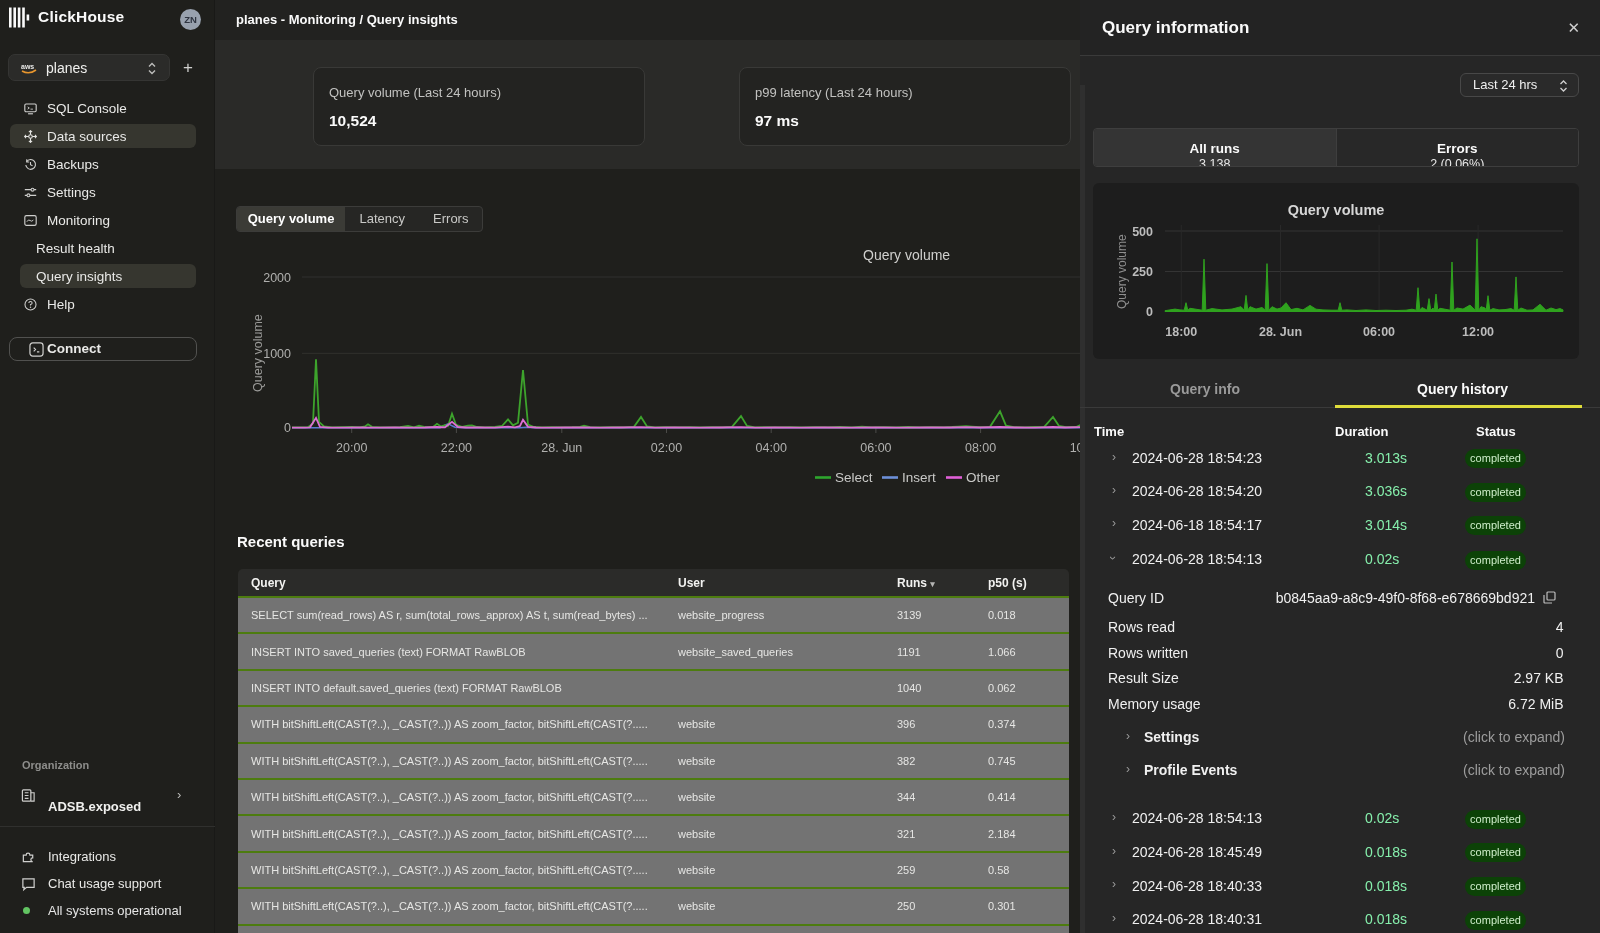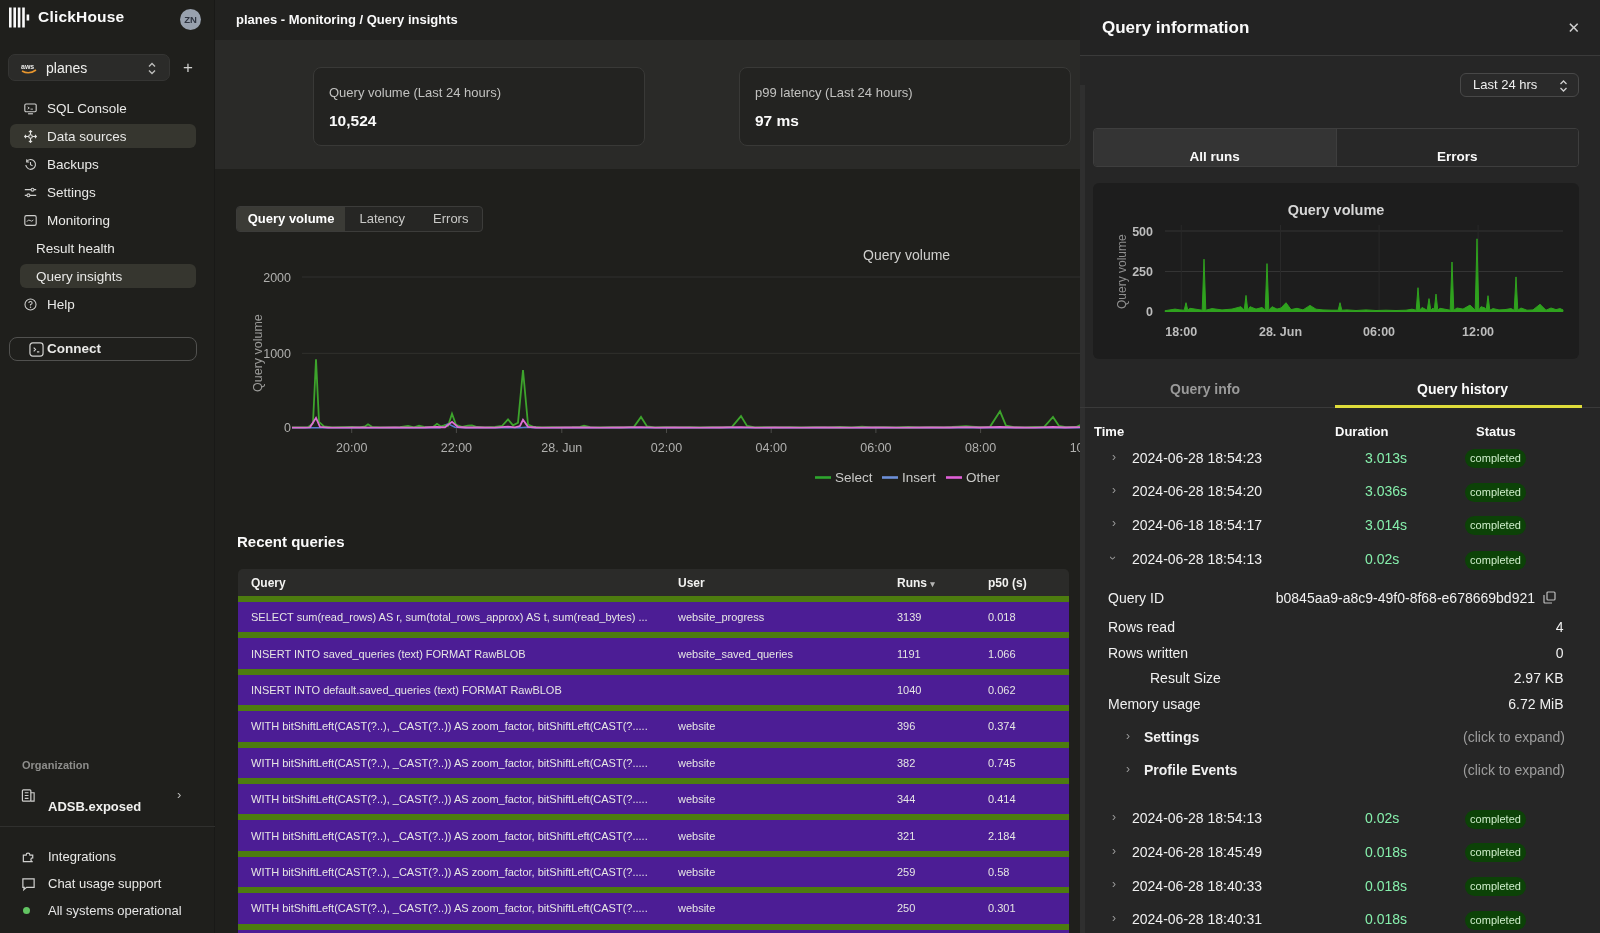--- a/index.html
+++ b/index.html
@@ -25,36 +25,36 @@
 
 
 #mtabs { position:absolute; left:21px; top:206px; width:247px; height:26px; background:#262624; border:1px solid #3c3c3a; border-radius:4px; display:flex; overflow:hidden; }
 #mtabs .t { text-align:center; line-height:24px; font-size:13px; color:#c9c9c7; }
 #mtabs .t:nth-child(1){width:109px;} #mtabs .t:nth-child(2){width:75px;} #mtabs .t:nth-child(3){width:63px;}
 #mtabs .t.on { background:#3b3b36; color:#fff; font-weight:bold; }
 
 
 #rq-title { position:absolute; left:22px; top:533px; font-size:15px; font-weight:bold; color:#fafafa; }
 #rqtable { position:absolute; left:23px; top:569px; width:831px; }
-.trow { position:relative; height:36.4px; background:#4c1d95; border-top:6px solid #4d7c0f; font-size:11px; color:#e6e6e4; }
+.trow { position:relative; height:36.4px; background:#737373; border-top:2px solid #4d7c0f; font-size:11px; color:#e6e6e4; }
 .trow.head { height:27px; background:#2b2b29; border-top:none; border-radius:5px 5px 0 0; font-weight:bold; font-size:12px; color:#f2f2f0; }
 .c1 { position:absolute; left:13px; top:50%; transform:translateY(-50%); white-space:nowrap; max-width:400px; overflow:hidden; }
 .c2 { position:absolute; left:440px; top:50%; transform:translateY(-50%); white-space:nowrap; }
 .c3 { position:absolute; left:659px; top:50%; transform:translateY(-50%); }
 .c4 { position:absolute; left:750px; top:50%; transform:translateY(-50%); }
 
 
 #panel { left:1080px; top:0; width:520px; height:933px; background:#262626; }
 #pscroll { position:absolute; left:0; top:85px; width:5px; height:848px; background:#2f2f2f; }
 #phead { position:absolute; left:0; top:0; width:520px; height:56px; background:#232323; border-bottom:1px solid #3a3a3a; }
 #phead .t { position:absolute; left:22px; top:50%; transform:translateY(-50%); font-size:17px; font-weight:bold; color:#fafafa; }
 #phead .x { position:absolute; right:20px; top:50%; transform:translateY(-50%); font-size:15px; color:#cfcfcf; }
 #psel { position:absolute; left:380px; top:73px; width:119px; height:24px; background:#2a2a2a; border:1px solid #484848; border-radius:6px; color:#f0f0f0; font-size:13px; line-height:22px; padding-left:12px; }
 #ptabs { position:absolute; left:13px; top:128px; width:486px; height:39px; border:1px solid #3e3e3e; border-radius:4px; display:flex; overflow:hidden; }
-#ptabs .pt { flex:1; text-align:center; padding-top:20px; background:#282828; }
+#ptabs .pt { flex:1; text-align:center; padding-top:12px; background:#282828; }
 #ptabs .pt.on { background:#343434; }
 #ptabs .a { font-size:13.5px; font-weight:bold; color:#fafafa; }
 #ptabs .b { font-size:12.5px; color:#e8e8e8; margin-top:1px; }
 #pchart { position:absolute; left:13px; top:183px; width:486px; height:176px; background:#1d1d1d; border-radius:6px; }
 .itab { position:absolute; top:381px; font-size:14px; font-weight:bold; }
 #pline { position:absolute; left:0; top:407px; width:520px; height:1px; background:#3a3a3a; }
 #punder { position:absolute; left:255px; top:405px; width:247px; height:2.5px; background:#dedc3a; }
 
 .prow-chev { position:absolute; color:#9a9a9a; font-size:12px; }
 .prow-date { position:absolute; color:#f0f0f0; font-size:14px; }
@@ -379,21 +379,21 @@
     <div class="dlabel" style="top:589.7px;">Query ID</div>
     <div class="dval" style="right:65px;top:589.7px;">b0845aa9-a8c9-49f0-8f68-e678669bd921</div>
     <svg class="abs" style="right:44px;top:591px;" width="13" height="13" viewBox="0 0 13 13">
       <rect x="4" y="1" width="8" height="8" rx="1" stroke="#bdbdbd" stroke-width="1.2" fill="none"></rect>
       <path d="M9 12 H2 Q1 12 1 11 V4" stroke="#bdbdbd" stroke-width="1.2" fill="none"></path>
     </svg>
     <div class="dlabel" style="top:619.4px;">Rows read</div>
     <div class="dval" style="right:36.5px;top:619.4px;">4</div>
     <div class="dlabel" style="top:644.6px;">Rows written</div>
     <div class="dval" style="right:36.5px;top:644.6px;">0</div>
-    <div class="dlabel" style="top:670.4px;margin-left:42px;">Result Size</div>
+    <div class="dlabel" style="top:670.4px;">Result Size</div>
     <div class="dval" style="right:36.5px;top:670.4px;">2.97 KB</div>
     <div class="dlabel" style="top:695.6px;">Memory usage</div>
     <div class="dval" style="right:36.5px;top:695.6px;">6.72 MiB</div>
 
     <div class="prow-chev" style="left:46px;top:729px;">›</div>
     <div class="abs" style="left:64px;top:728.6px;font-size:14px;font-weight:bold;color:#f0f0f0;">Settings</div>
     <div class="expand" style="top:728.6px;">(click to expand)</div>
     <div class="prow-chev" style="left:46px;top:762px;">›</div>
     <div class="abs" style="left:64px;top:761.7px;font-size:14px;font-weight:bold;color:#f0f0f0;">Profile Events</div>
     <div class="expand" style="top:761.7px;">(click to expand)</div>

